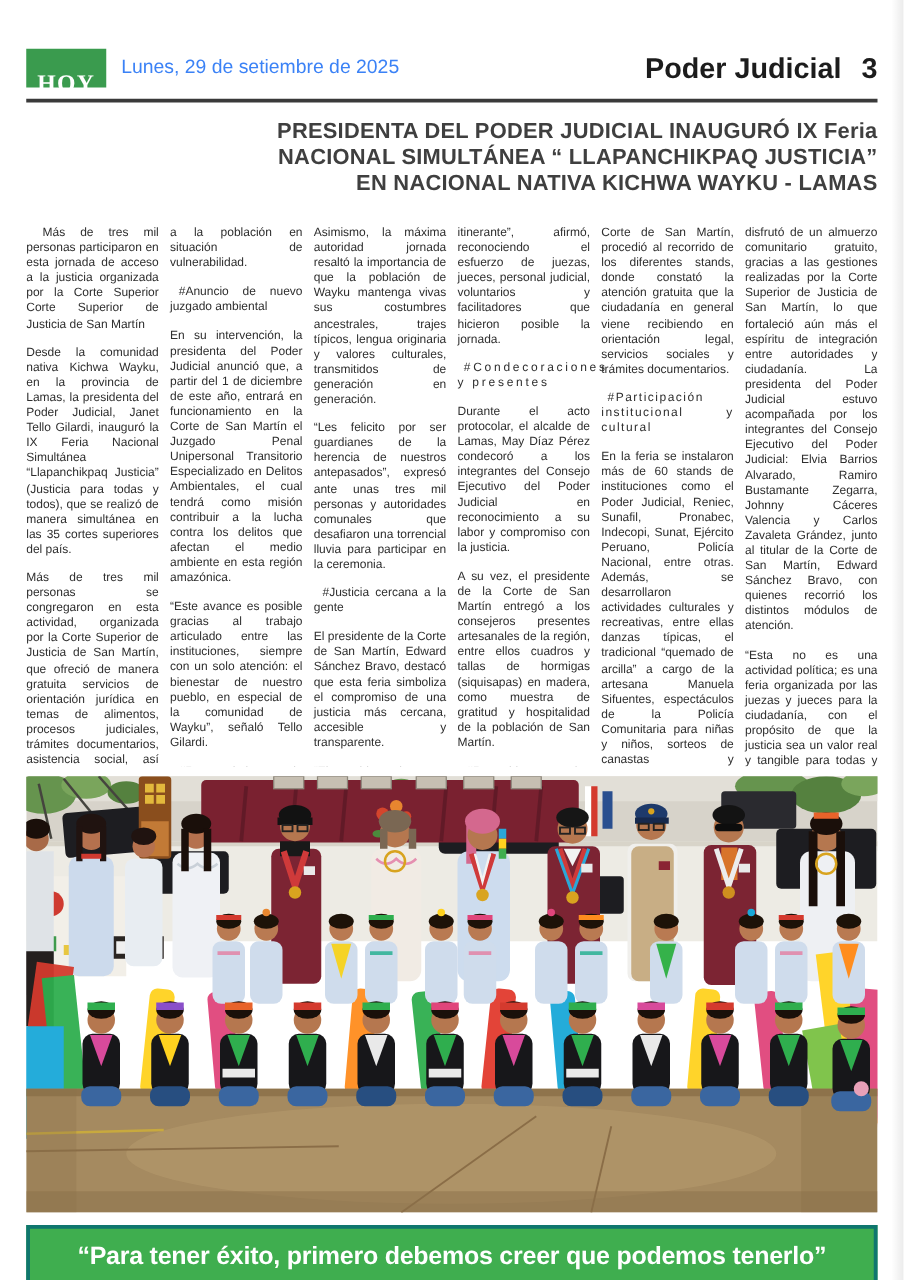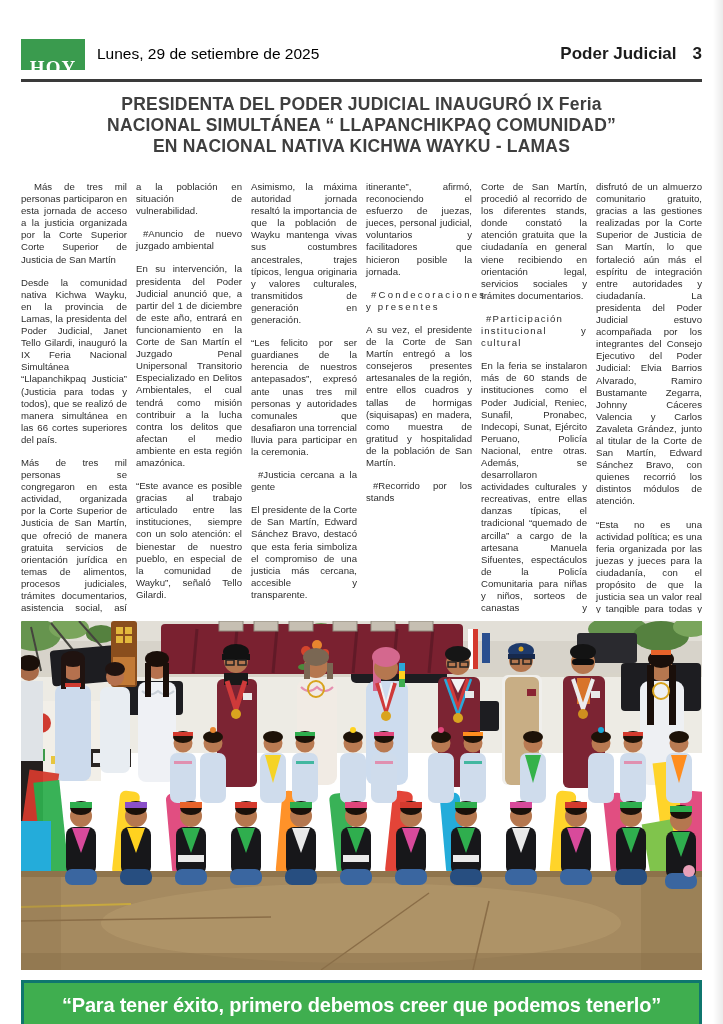--- a/index.html
+++ b/index.html
@@ -6,26 +6,26 @@
   .page{position:relative;width:723px;height:1024px;background:#fff;box-sizing:border-box;
         padding:34px 21px 0 21px;overflow:hidden;
         font-family:"Liberation Sans",sans-serif;color:var(--body-text,#2e2e2e);}
   
   .masthead{display:flex;align-items:center;height:40px;}
   .logo{width:64px;height:31px;background:var(--brand-green,#3a9b4e);color:#fff;
         display:flex;flex-direction:column;align-items:center;justify-content:center;
         font-family:"Liberation Serif",serif;line-height:1;flex:0 0 auto;gap:19px;}
   .logo .lt{font-size:8px;font-weight:bold;letter-spacing:.5px;}
   .logo .lm{font-size:19px;font-weight:900;letter-spacing:1px;}
-  .m-date{font-size:15.5px;color:#000000;margin-left:12px;}
-  .m-right{margin-left:auto;display:flex;align-items:baseline;font-weight:bold;font-size:17px;color:#1c1c1c;}
+  .m-date{font-size:15.5px;color:#3b82f6;margin-left:12px;}
+  .m-right{margin-left:auto;display:flex;align-items:baseline;font-weight:bold;font-size:23px;color:#1c1c1c;}
   .m-page{margin-left:16px;}
   .rule{height:3px;background:var(--rule-dark,#3a3a3a);margin-top:5px;}
   
-  .headline{margin:12px 0 24px 0;text-align:center;font-weight:bold;
+  .headline{margin:12px 0 24px 0;text-align:right;font-weight:bold;
             color:var(--headline-gray,#3f3f3f);font-size:17.5px;line-height:21px;letter-spacing:.2px;}
   
   .columns{display:flex;gap:9px;height:432px;overflow:hidden;margin-top:4px;}
   .col{width:106px;flex:0 0 106px;font-size:9.6px;line-height:12.1px;text-align:justify;
        hyphens:auto;-webkit-hyphens:auto;word-break:normal;}
   .col p{margin:0 0 11px 0;}
   .indent{text-indent:13px;}
   .p-tag{text-indent:7px;}
   .p-spread{letter-spacing:2.2px;text-indent:5px;}
   .p-spread2{letter-spacing:1.2px;text-indent:5px;}
@@ -51,47 +51,48 @@
     <div class="m-date">Lunes, 29 de setiembre de 2025</div>
     <div class="m-right">
       <span>Poder Judicial</span>
       <span class="m-page">3</span>
     </div>
   </div>
   <div class="rule"></div>
 
   <div class="headline">
     <div>PRESIDENTA DEL PODER JUDICIAL INAUGURÓ IX Feria</div>
-    <div>NACIONAL SIMULTÁNEA “ LLAPANCHIKPAQ COMUNIDAD”</div>
+    <div>NACIONAL SIMULTÁNEA “ LLAPANCHIKPAQ JUSTICIA”</div>
     <div>EN NACIONAL NATIVA KICHWA WAYKU - LAMAS</div>
   </div>
 
   <div class="columns">
     <div class="col">
       <p class="indent">Más de tres mil personas participaron en esta jornada de acceso a la justicia organizada por la Corte Superior Corte Superior de Justicia de San Martín</p>
-      <p>Desde la comunidad nativa Kichwa Wayku, en la provincia de Lamas, la presidenta del Poder Judicial, Janet Tello Gilardi, inauguró la IX Feria Nacional Simultánea “Llapanchikpaq Justicia” (Justicia para todas y todos), que se realizó de manera simultánea en las 66 cortes superiores del país.</p>
+      <p>Desde la comunidad nativa Kichwa Wayku, en la provincia de Lamas, la presidenta del Poder Judicial, Janet Tello Gilardi, inauguró la IX Feria Nacional Simultánea “Llapanchikpaq Justicia” (Justicia para todas y todos), que se realizó de manera simultánea en las 35 cortes superiores del país.</p>
       <p>Más de tres mil personas se congregaron en esta actividad, organizada por la Corte Superior de Justicia de San Martín, que ofreció de manera gratuita servicios de orientación jurídica en temas de alimentos, procesos judiciales, trámites documentarios, asistencia social, así como acciones de sensibilización y actividades culturales dirigidas</p>
     </div>
     <div class="col">
       <p>a la población en situación de vulnerabilidad.</p>
       <p class="p-tag">#Anuncio de nuevo juzgado ambiental</p>
       <p>En su intervención, la presidenta del Poder Judicial anunció que, a partir del 1 de diciembre de este año, entrará en funcionamiento en la Corte de San Martín el Juzgado Penal Unipersonal Transitorio Especializado en Delitos Ambientales, el cual tendrá como misión contribuir a la lucha contra los delitos que afectan el medio ambiente en esta región amazónica.</p>
       <p>“Este avance es posible gracias al trabajo articulado entre las instituciones, siempre con un solo atención: el bienestar de nuestro pueblo, en especial de la comunidad de Wayku”, señaló Tello Gilardi.</p>
       <p class="p-tag">#Reconocimiento a la cultura Kichwa</p>
     </div>
     <div class="col">
       <p>Asimismo, la máxima autoridad jornada resaltó la importancia de que la población de Wayku mantenga vivas sus costumbres ancestrales, trajes típicos, lengua originaria y valores culturales, transmitidos de generación en generación.</p>
       <p>“Les felicito por ser guardianes de la herencia de nuestros antepasados”, expresó ante unas tres mil personas y autoridades comunales que desafiaron una torrencial lluvia para participar en la ceremonia.</p>
       <p class="p-tag">#Justicia cercana a la gente</p>
       <p>El presidente de la Corte de San Martín, Edward Sánchez Bravo, destacó que esta feria simboliza el compromiso de una justicia más cercana, accesible y transparente.</p>
       <p>“El pueblo exige una justicia que camine con su gente, que escuche y responda con firmeza. Eso es lo que representa la justicia</p>
     </div>
     <div class="col">
       <p>itinerante”, afirmó, reconociendo el esfuerzo de juezas, jueces, personal judicial, voluntarios y facilitadores que hicieron posible la jornada.</p>
       <p class="p-spread">#Condecoraciones y presentes</p>
+      <p>Durante el acto protocolar, el alcalde de Lamas, May Díaz Pérez condecoró a los integrantes del Consejo Ejecutivo del Poder Judicial en reconocimiento a su labor y compromiso con la justicia.</p>
       <p>A su vez, el presidente de la Corte de San Martín entregó a los consejeros presentes artesanales de la región, entre ellos cuadros y tallas de hormigas (siquisapas) en madera, como muestra de gratitud y hospitalidad de la población de San Martín.</p>
       <p class="p-tag">#Recorrido por los stands</p>
 
     </div>
     <div class="col">
       <p>Corte de San Martín, procedió al recorrido de los diferentes stands, donde constató la atención gratuita que la ciudadanía en general viene recibiendo en orientación legal, servicios sociales y trámites documentarios.</p>
       <p class="p-spread2">#Participación institucional y cultural</p>
       <p>En la feria se instalaron más de 60 stands de instituciones como el Poder Judicial, Reniec, Sunafil, Pronabec, Indecopi, Sunat, Ejército Peruano, Policía Nacional, entre otras. Además, se desarrollaron actividades culturales y recreativas, entre ellas danzas típicas, el tradicional “quemado de arcilla” a cargo de la artesana Manuela Sifuentes, espectáculos de la Policía Comunitaria para niñas y niños, sorteos de canastas y presentaciones artísticas que dieron colorido a la jornada.</p>
 
     </div>

